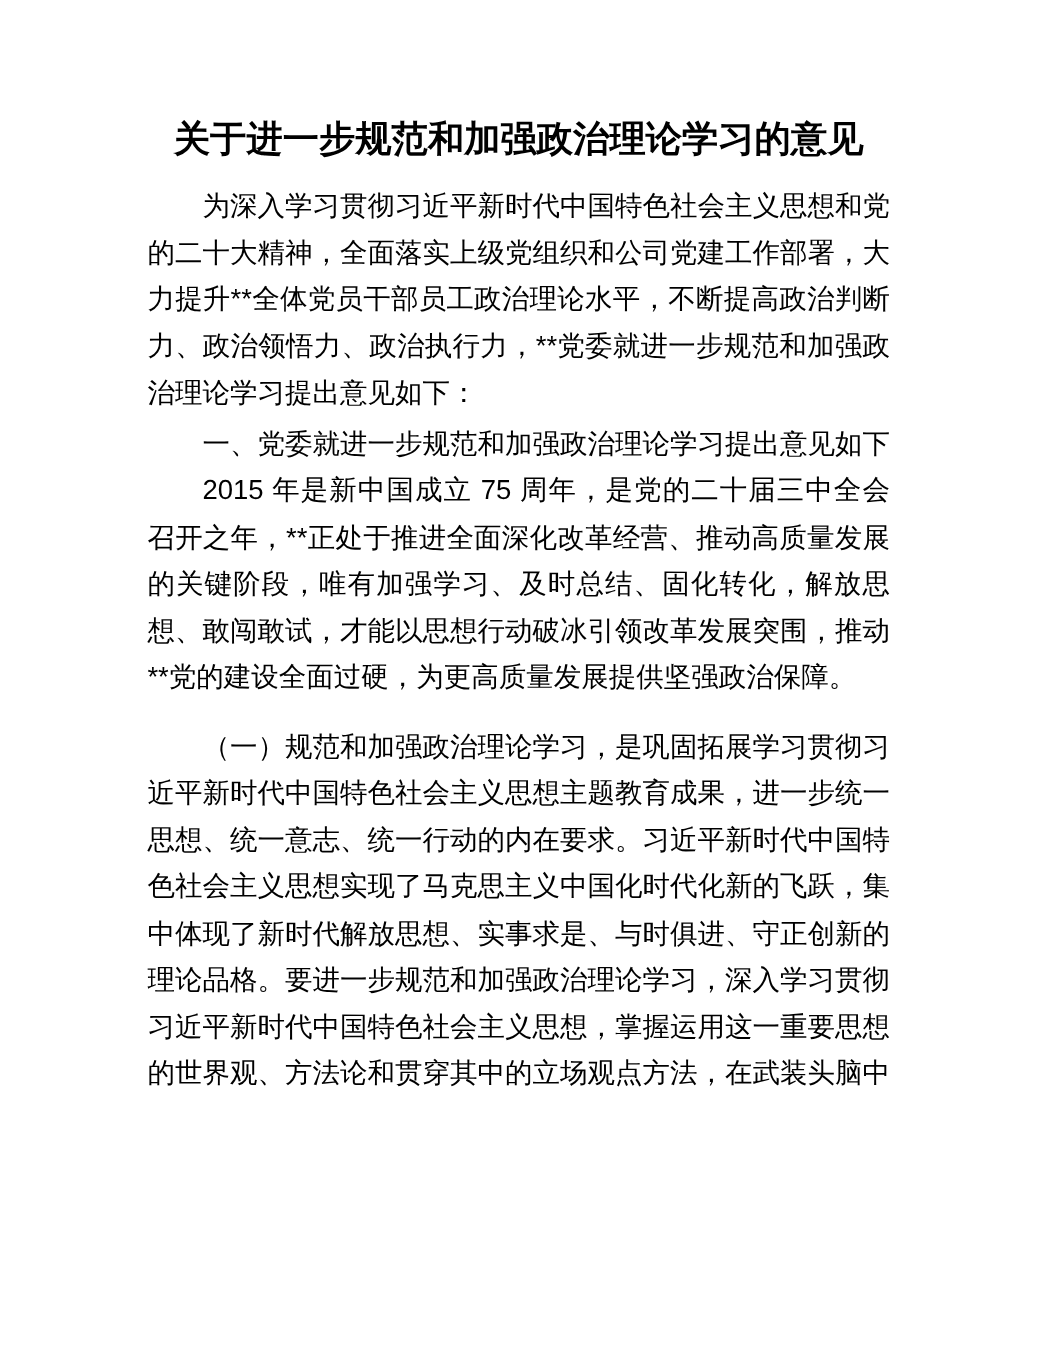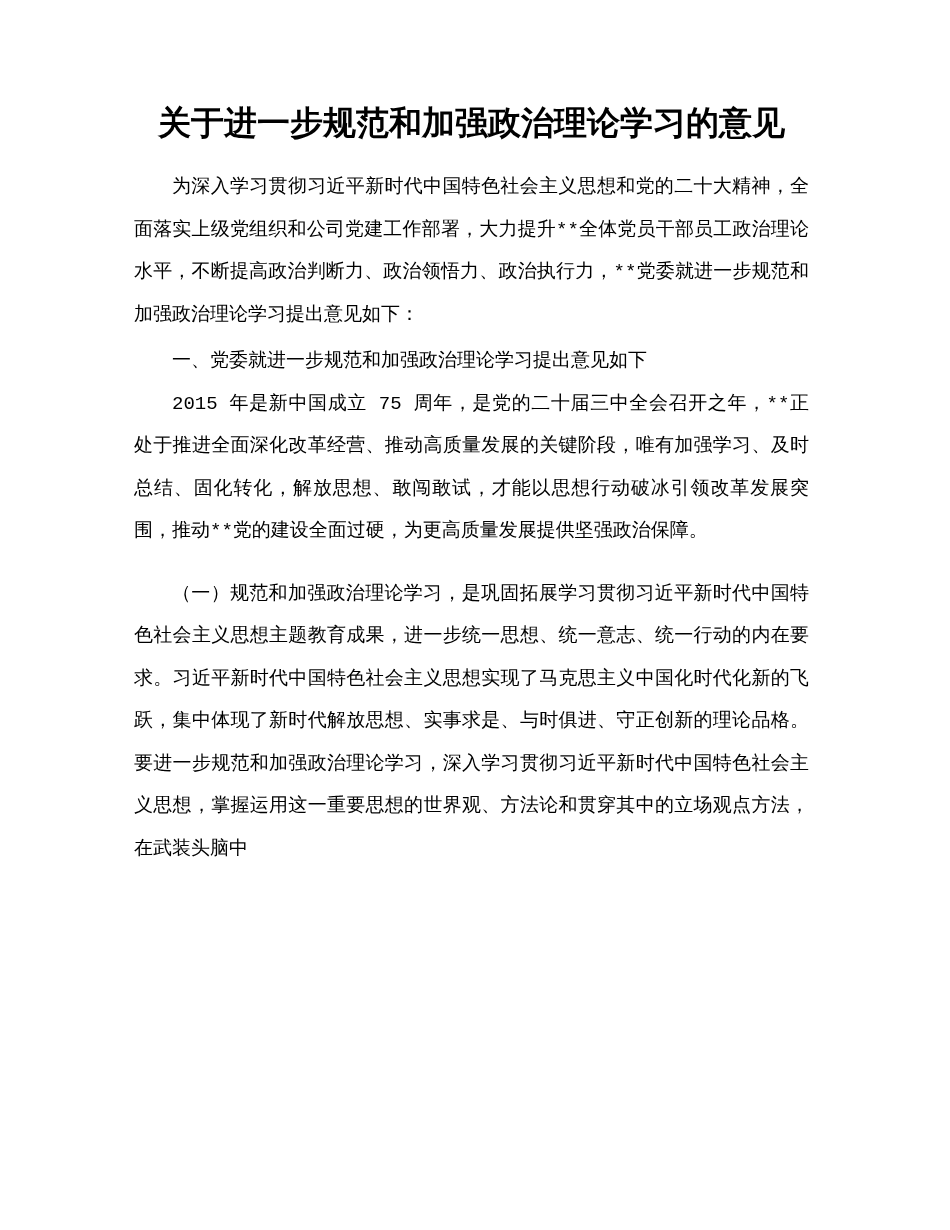--- a/index.html
+++ b/index.html
@@ -9,32 +9,32 @@
   }
   .page {
     position: relative;
     width: 950px;
     height: 1230px;
     box-sizing: border-box;
     background: #ffffff;
     color: #000000;
     padding: 102px 141px 0 134px;
     overflow: hidden;
-    font-family: Liberation Mono, monospace;
+    font-family: Liberation Sans, sans-serif;
   }
   .doc-title {
     font-size: 33px;
     font-weight: 700;
     line-height: 48px;
     text-align: center;
     margin: 0 0 16px 0;
     letter-spacing: 0;
   }
   .doc-body p {
-    font-size: 19px;
+    font-size: 25px;
     line-height: 42.5px;
     margin: 0;
     text-align: justify;
     text-justify: inter-ideograph;
     text-indent: 2em;
     word-break: break-all;
   }
   .doc-body p.heading {
     margin-top: 4px;
   }

